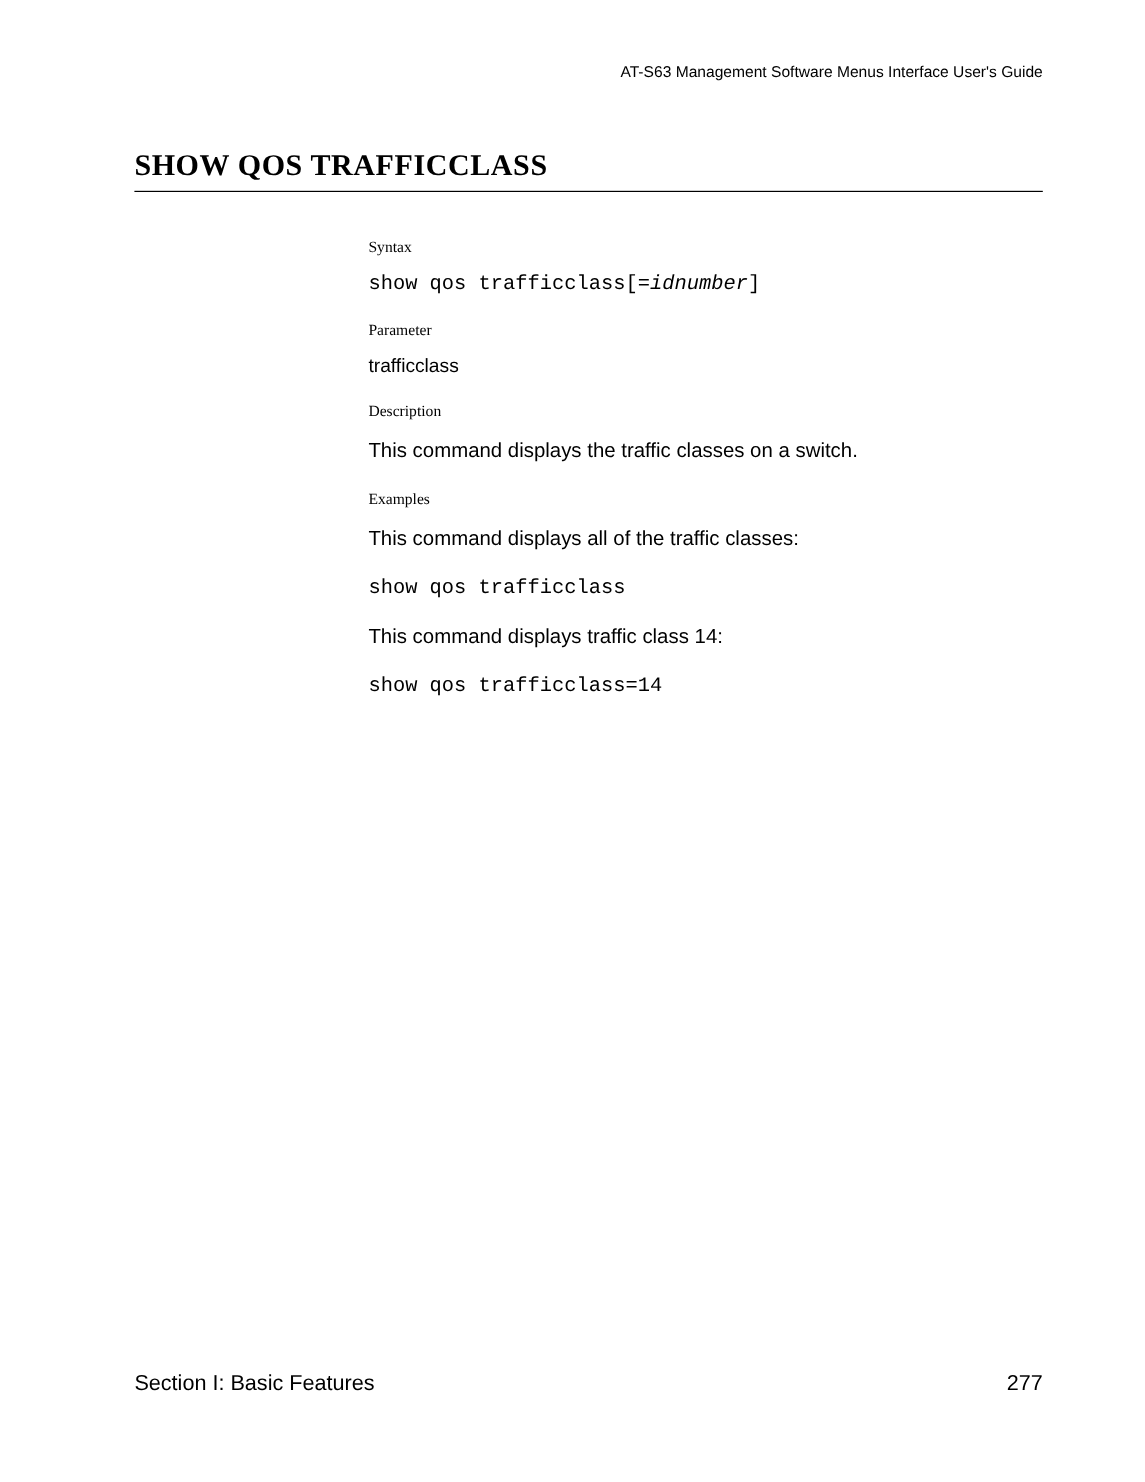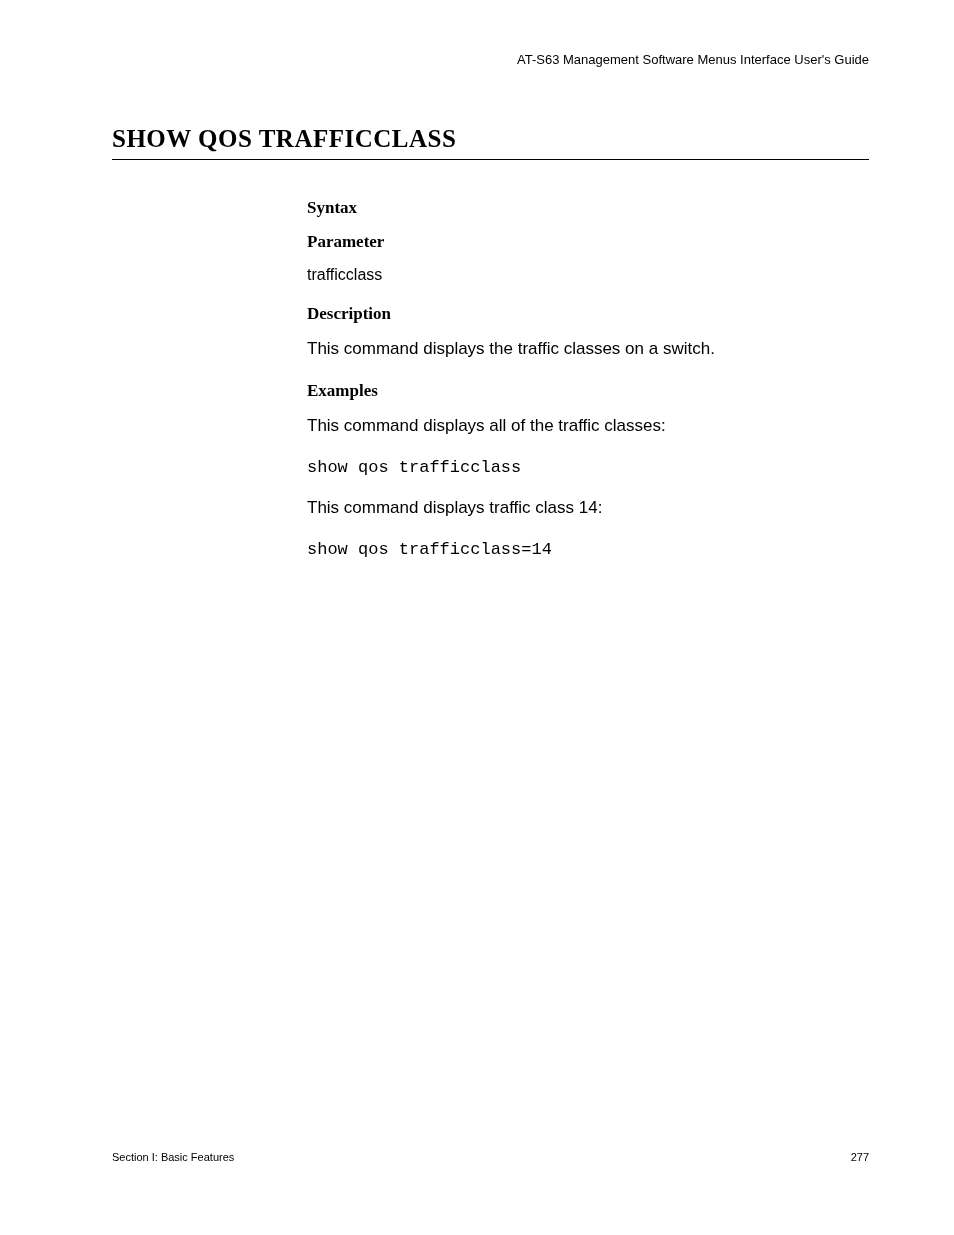--- a/index.html
+++ b/index.html
@@ -32,22 +32,22 @@
       letter-spacing: 0.5px;
       border-bottom: 1px solid #000;
       padding-bottom: 6px;
       margin-bottom: 38px;
     }
     .content {
       margin-left: 195px;
     }
     .section-heading {
       font-family: "Times New Roman", Times, serif;
-      font-weight: bold;
-      font-size: 17px;
+      font-weight: normal;
+      font-size: 13px;
       margin-bottom: 14px;
     }
     .code-line {
       font-family: "Courier New", Courier, monospace;
       font-size: 17px;
       margin-bottom: 20px;
     }
     .code-line .italic {
       font-style: italic;
     }
@@ -70,35 +70,38 @@
       margin-bottom: 20px;
       line-height: 1.35;
     }
     .footer {
       position: absolute;
       bottom: 72px;
       left: 112px;
       right: 85px;
       display: flex;
       justify-content: space-between;
-      font-size: 11px;
+      font-size: 18px;
       margin-top: 43px;
     }
   </style>
 </head>
 <body>
 
 <div class="page">
   <div class="header-text">AT-S63 Management Software Menus Interface User's Guide</div>
 
   <h1 class="main-title">SHOW QOS TRAFFICCLASS</h1>
 
   <div class="content">
 
     <div class="section-heading">Syntax</div>
+    <div class="code-line">
+      <span>show qos trafficclass[=</span><span class="italic">idnumber</span><span>]</span>
+    </div>
 
     <div class="section-heading">Parameter</div>
     <div class="param-row">
       <div class="param-name">trafficclass</div>
     </div>
 
     <div class="section-heading">Description</div>
     <div class="body-text">This command displays the traffic classes on a switch.</div>
 
     <div class="section-heading">Examples</div>

